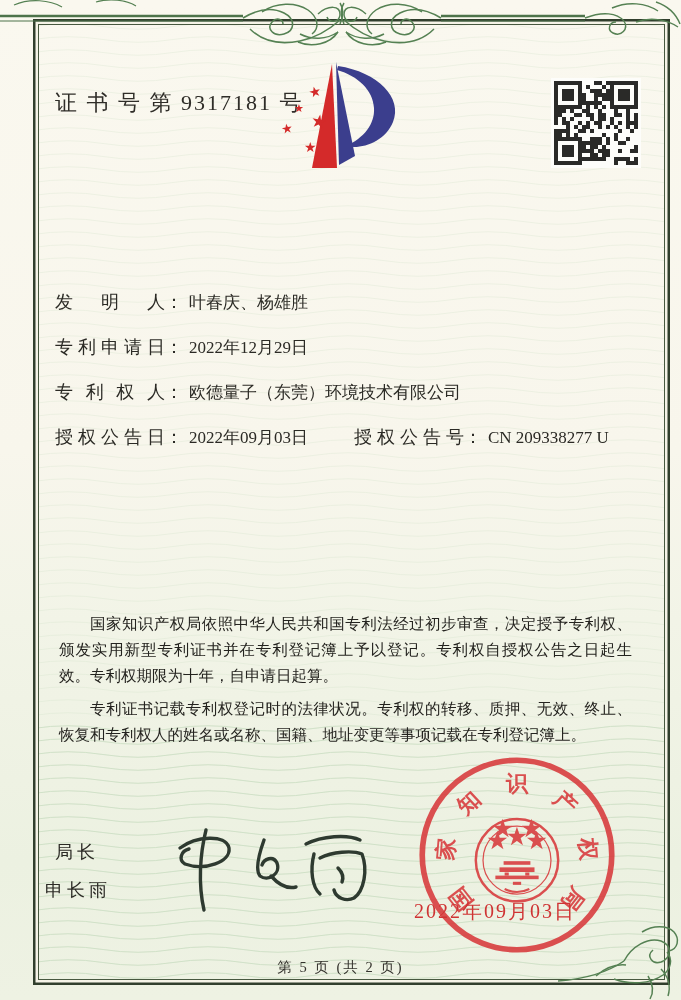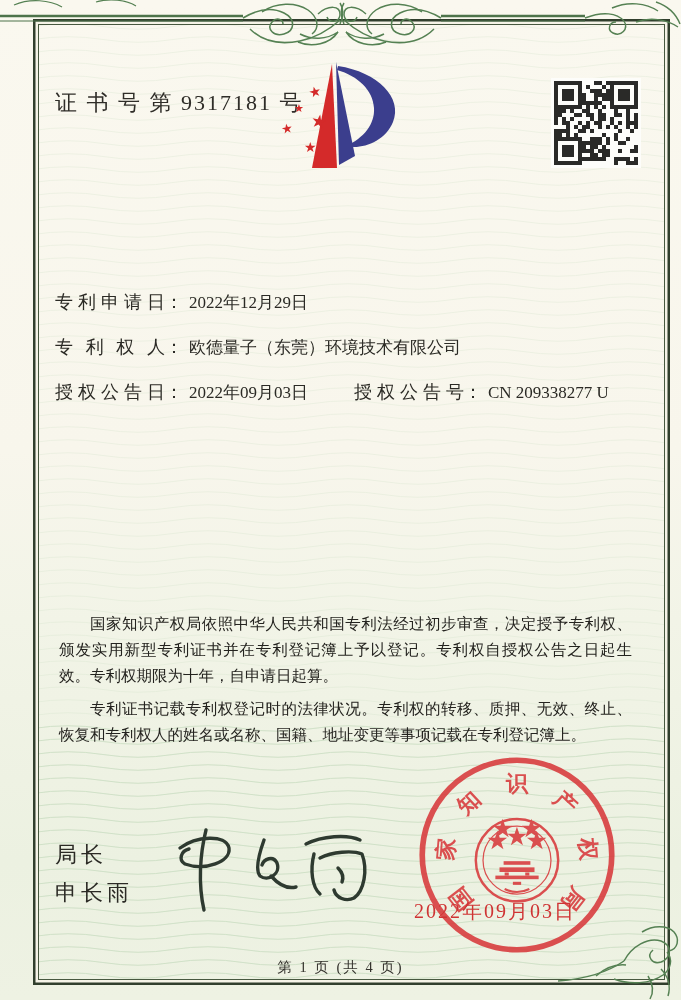--- a/index.html
+++ b/index.html
@@ -51,22 +51,22 @@
   .grant-row{white-space:nowrap;margin-top:0;}
   .grant-pair{display:inline-block;}
   .grant-pair.second{margin-left:42px;}
   
   .body-text{
     position:absolute;left:52px;right:42px;top:604px;z-index:3;
     font-size:15.5px;line-height:26px;color:#24231f;text-align:justify;
   }
   .body-text p{margin:7px;text-indent:2em;}
   
-  .sig-title{position:absolute;left:55px;top:840px;z-index:3;font-size:22px;letter-spacing:4px;color:#2b2a25;}
-  .sig-name{position:absolute;left:55px;top:878px;z-index:3;font-size:22px;letter-spacing:4px;color:#2b2a25;font-family:Liberation Serif, serif;}
+  .sig-title{position:absolute;left:55px;top:840px;z-index:3;font-size:18px;letter-spacing:4px;color:#2b2a25;}
+  .sig-name{position:absolute;left:45px;top:878px;z-index:3;font-size:18px;letter-spacing:4px;color:#2b2a25;font-family:Liberation Serif, serif;}
   .sig-hand{position:absolute;left:128px;top:808px;z-index:3;}
   
   .seal{position:absolute;left:414px;top:752px;z-index:4;opacity:0.88;}
   .seal text{font-size:21.5px;font-weight:700;fill:#d8393b;font-family:"Liberation Serif","DejaVu Serif",serif;}
   .seal-date{
     position:absolute;left:414px;top:898px;width:210px;z-index:4;
     font-size:20px;letter-spacing:2px;color:#cf3434;white-space:nowrap;
   }
   
   .footer-page{
@@ -295,20 +295,23 @@
         <rect x="15" y="20" width="1" height="1"></rect>
         <rect x="18" y="20" width="1" height="1"></rect>
         <rect x="19" y="20" width="1" height="1"></rect>
         <rect x="20" y="20" width="1" height="1"></rect>
       </g>
   </svg>
 
 
   <div class="fields">
     <div class="f-row">
+      <span class="f-label">发明人</span><span class="f-colon">：</span><span class="f-value">叶春庆、杨雄胜</span>
+    </div>
+    <div class="f-row">
       <span class="f-label">专利申请日</span><span class="f-colon">：</span><span class="f-value">2022年12月29日</span>
     </div>
     <div class="f-row">
       <span class="f-label">专利权人</span><span class="f-colon">：</span><span class="f-value">欧德量子（东莞）环境技术有限公司</span>
     </div>
     <div class="f-row grant-row">
       <span class="grant-pair">
         <span class="f-label">授权公告日</span><span class="f-colon">：</span><span class="f-value">2022年09月03日</span>
       </span>
       <span class="grant-pair second">
@@ -364,15 +367,15 @@
         <rect x="79" y="120" width="42" height="3.5"></rect>
         <rect x="88" y="117" width="4" height="3"></rect>
         <rect x="108" y="117" width="4" height="3"></rect>
         <rect x="96" y="126" width="8" height="3"></rect>
       </g>
       <path d="M88,133 C96,137 104,137 112,133" fill="none" stroke-width="2"></path>
     </g>
   </svg>
   <div class="seal-date">2022年09月03日</div>
 
-  <div class="footer-page">第 1 页 (共 4 页)</div>
+  <div class="footer-page">第 5 页 (共 2 页)</div>
 
 </div>
 
 </body></html>

